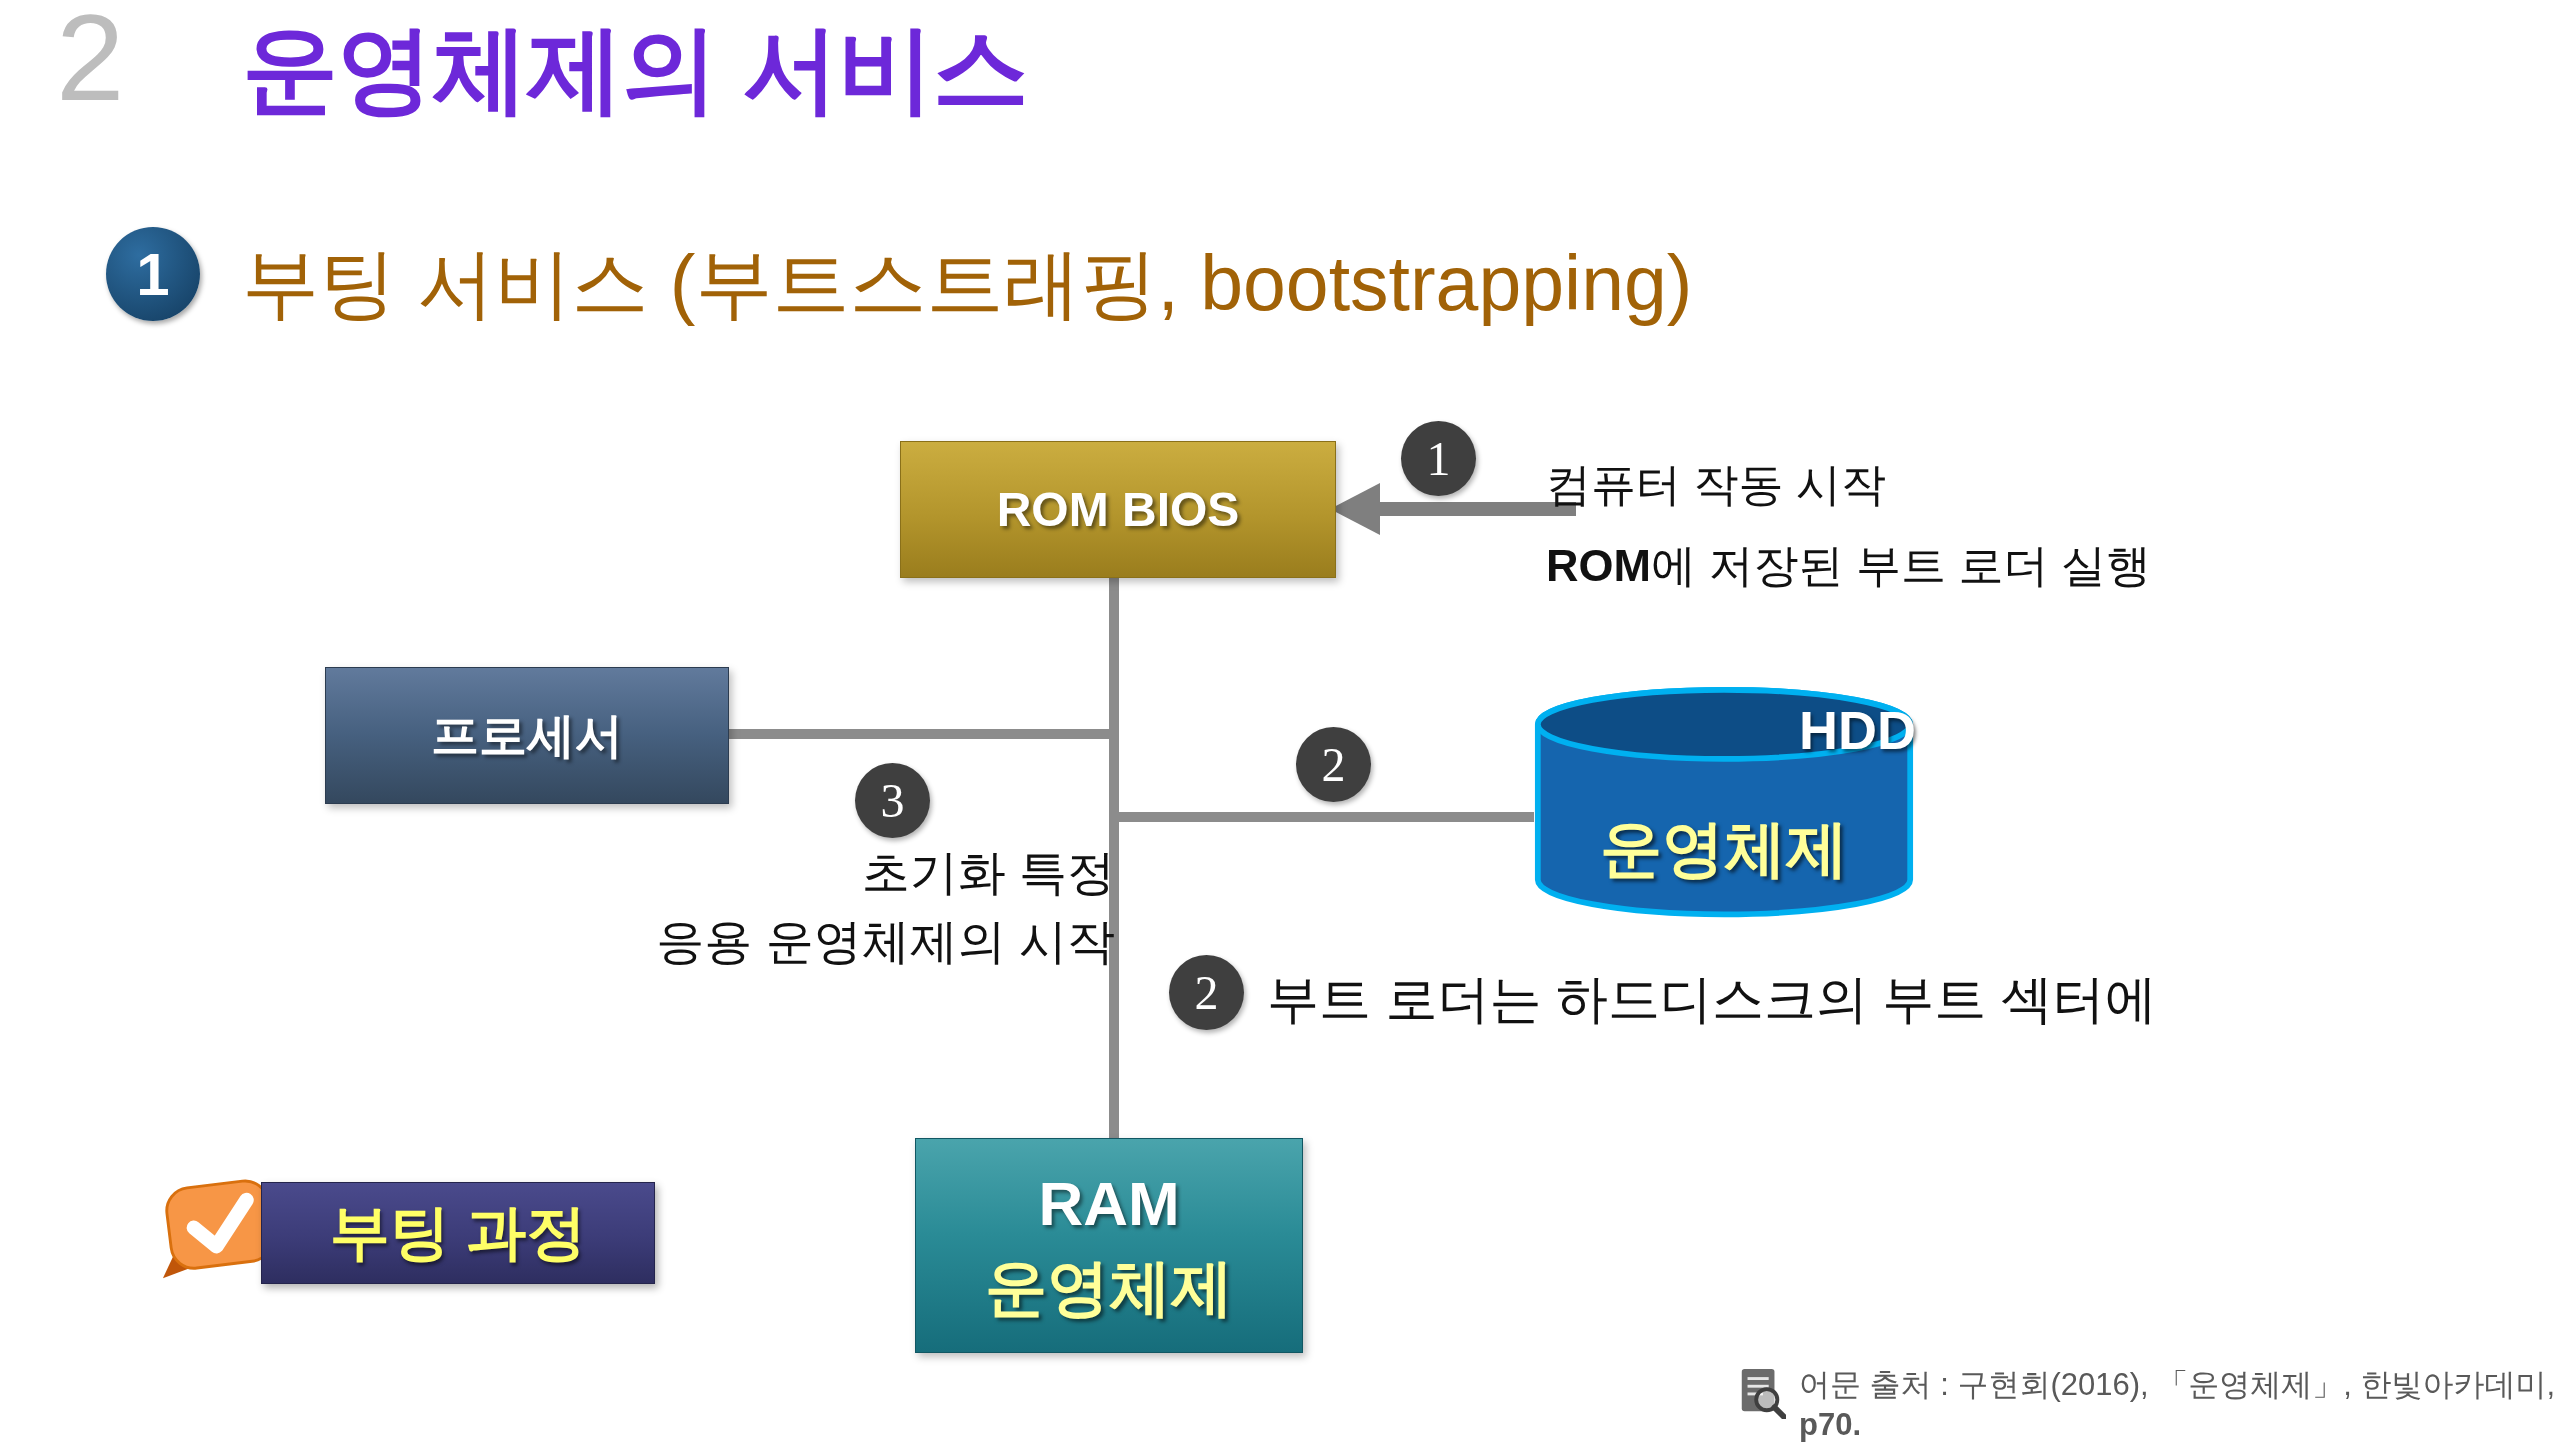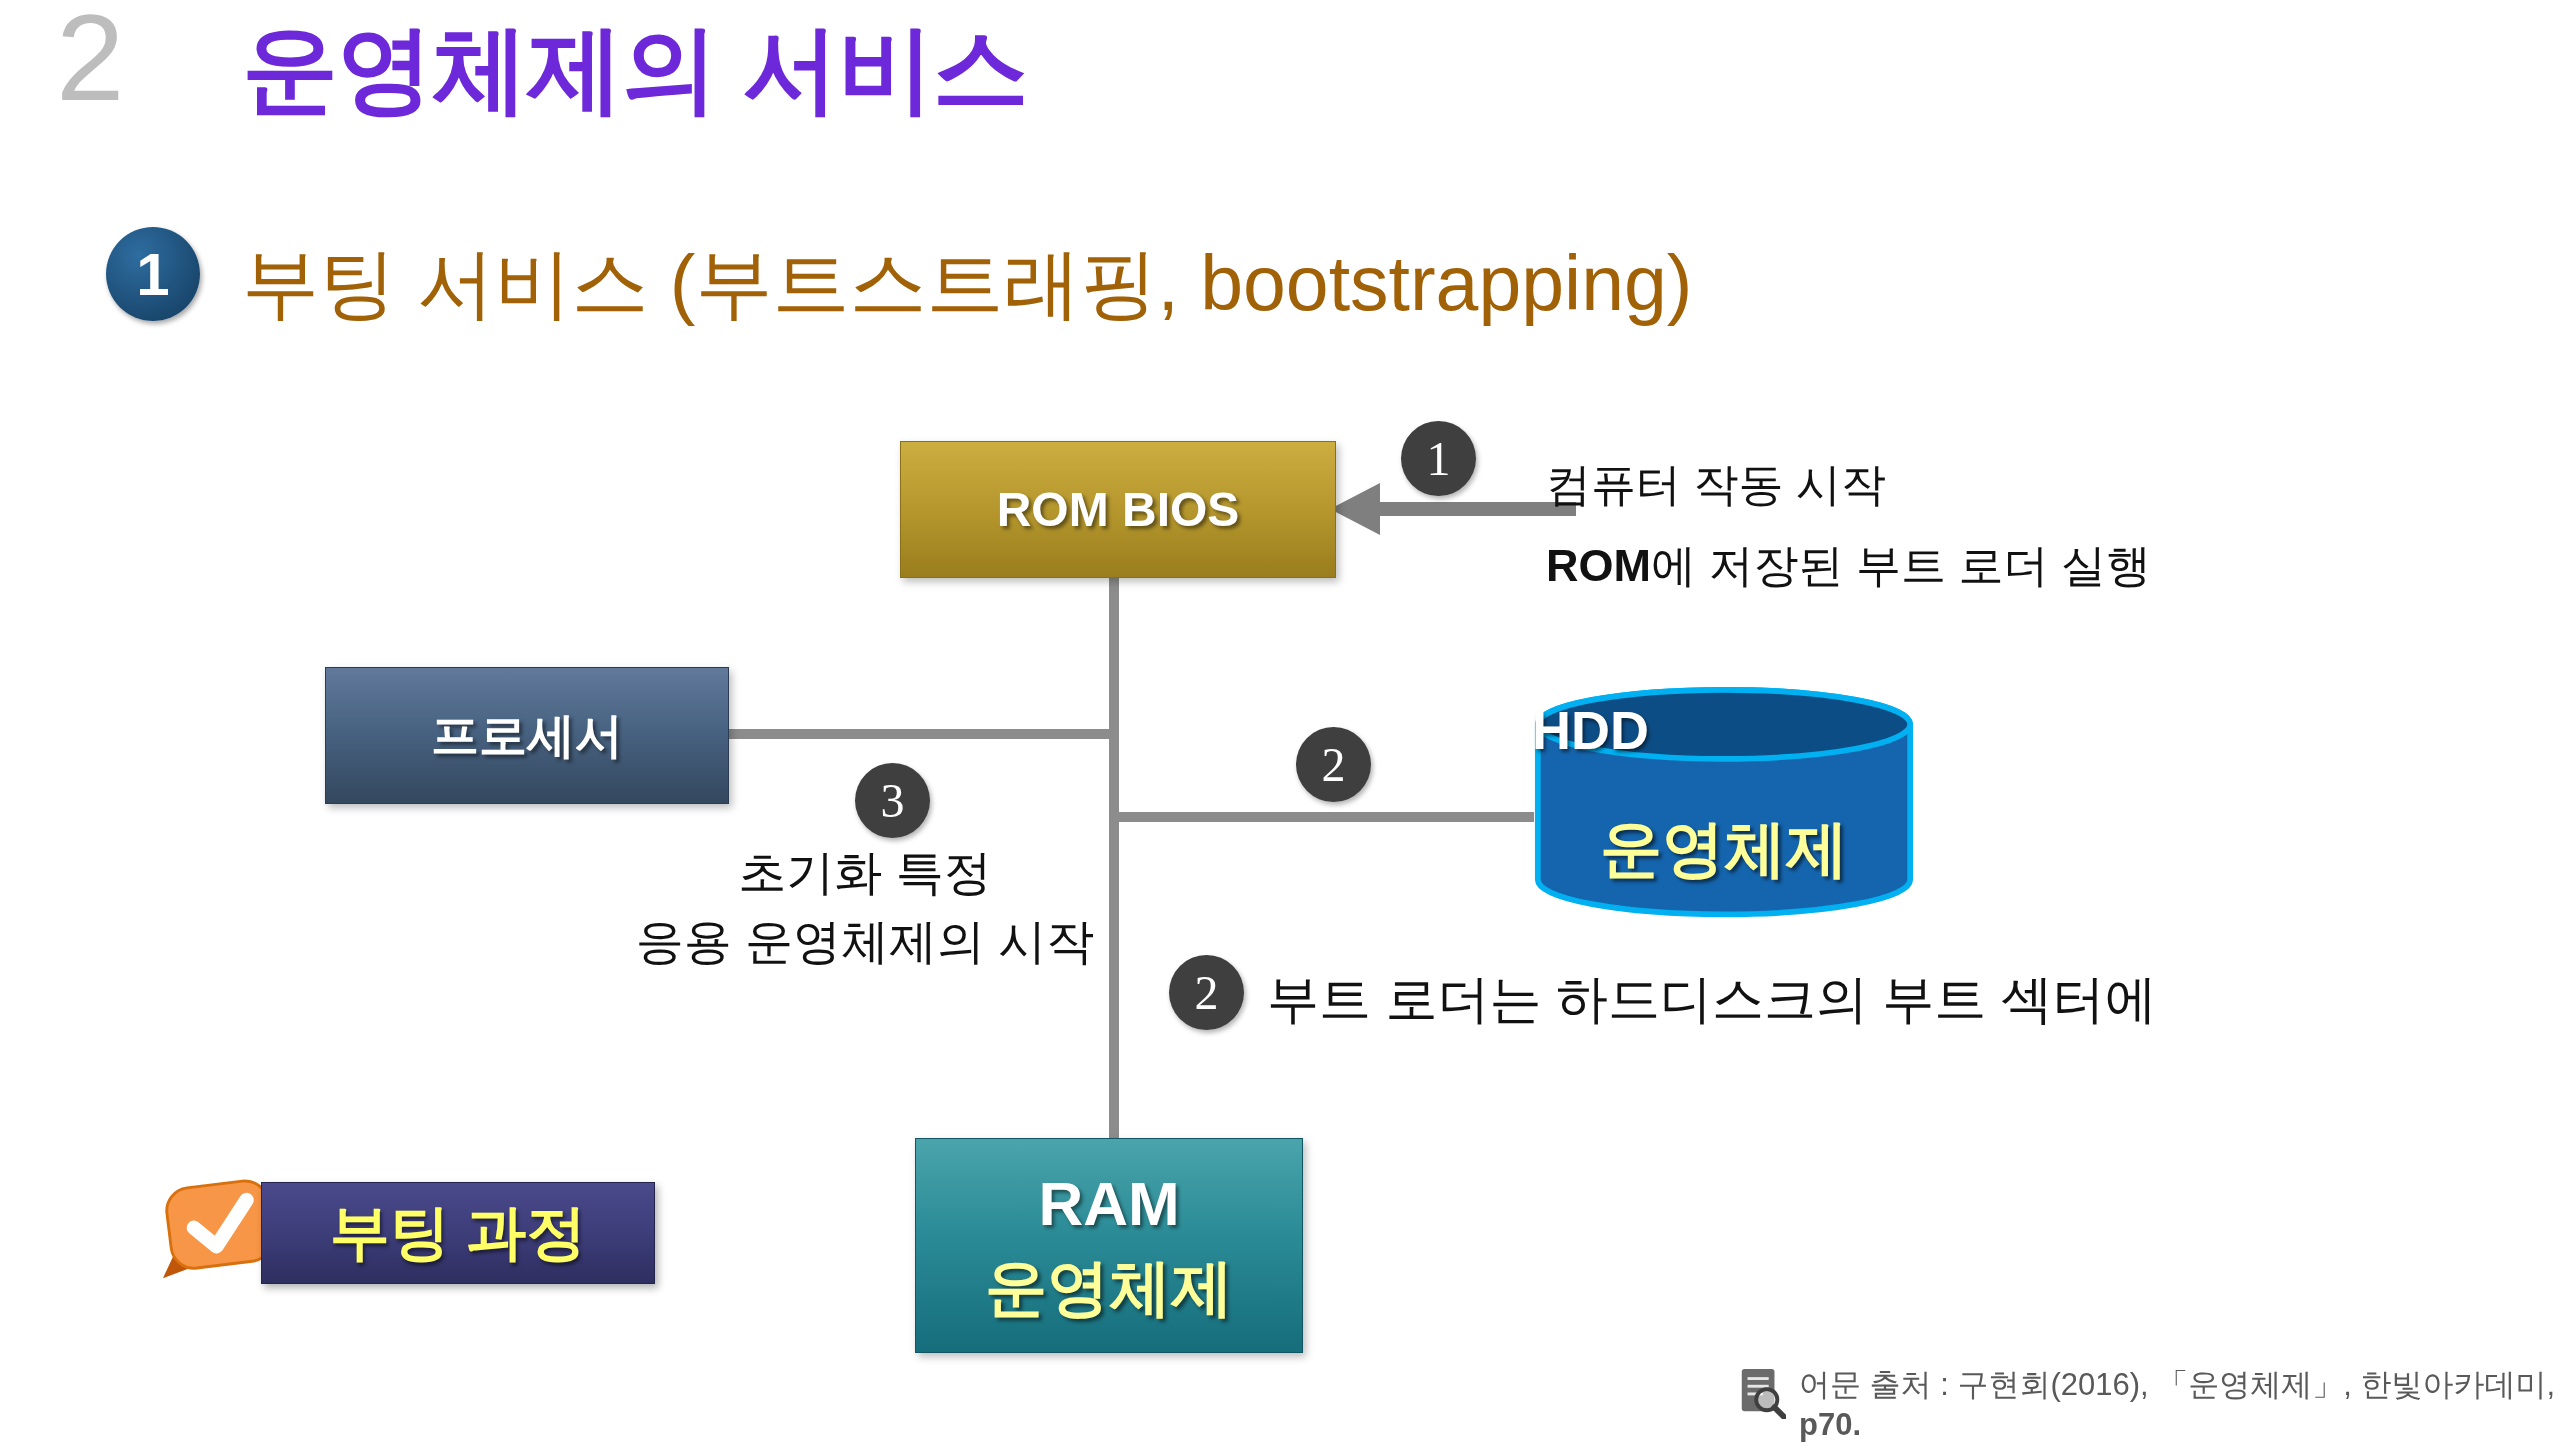--- a/index.html
+++ b/index.html
@@ -69,21 +69,21 @@
     border:1.9px solid #115763;
     display:flex; flex-direction:column; align-items:center; justify-content:center;
     box-shadow:2.9px 3.8px 7.7px rgba(0,0,0,.25);
   }
   .ram-title { color:#fff; font-size:62px; font-weight:700; text-shadow:2.9px 2.9px 3.8px rgba(0,0,0,.45); line-height:1.35; }
   .ram-sub   { color:#ffff99; font-size:62px; font-weight:700; text-shadow:2.9px 2.9px 3.8px rgba(0,0,0,.5); line-height:1.35; }
 
   
   .hdd-wrap { left:1532px; top:684px; width:384px; height:238px; }
   .hdd-title {
-    position:absolute; left:0; top:15.4px; width:100%; text-align:left;
+    position:absolute; left:0; top:15.4px; width:100%; text-align:right;
     color:#fff; font-size:54px; font-weight:700; text-shadow:1.9px 2.9px 3.8px rgba(0,0,0,.5);
   }
   .hdd-sub {
     position:absolute; left:0; top:123px; width:100%; text-align:center;
     color:#ffff99; font-size:62px; font-weight:700; text-shadow:2.9px 2.9px 3.8px rgba(0,0,0,.55);
   }
 
   
   .marker {
     width:75px; height:75px; border-radius:50%; background:#3f3f3f; color:#fff;
@@ -92,21 +92,21 @@
     box-shadow:1.9px 2.9px 4.8px rgba(0,0,0,.3);
   }
   .m1      { left:1401px; top:421px; }
   .m2-line { left:1296px; top:727px; }
   .m3      { left:855px;  top:763px; }
   .m2-text { left:1169px; top:955px; }
 
   
   .step-text { color:#111; white-space:nowrap; }
   .step1 { left:1546px; top:444px; font-size:45px; line-height:81px; }
-  .step3 { left:615px;  top:838px; width:500px; text-align:center; font-size:48px; line-height:69px; white-space:nowrap; }
+  .step3 { left:615px;  top:838px; width:500px; text-align:right; font-size:48px; line-height:69px; white-space:nowrap; }
   .step2 { left:1267px; top:957px; font-size:52px; line-height:85px; }
   .b { font-weight:700; }
 
   
   .callout-box {
     left:261px; top:1182px; width:392px; height:100px;
     background:linear-gradient(180deg,#4a4a8c 0%, #3c3c78 55%, #2e2e60 100%);
     border:1.9px solid #24244c;
     display:flex; align-items:center; justify-content:center;
     box-shadow:2.9px 3.8px 7.7px rgba(0,0,0,.3);

